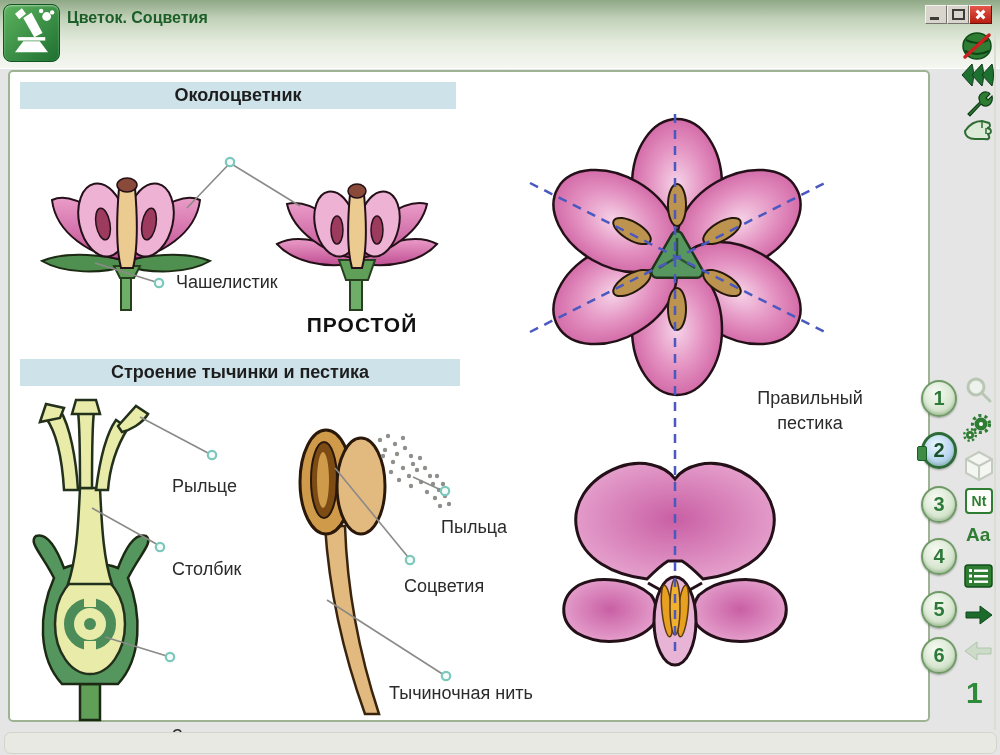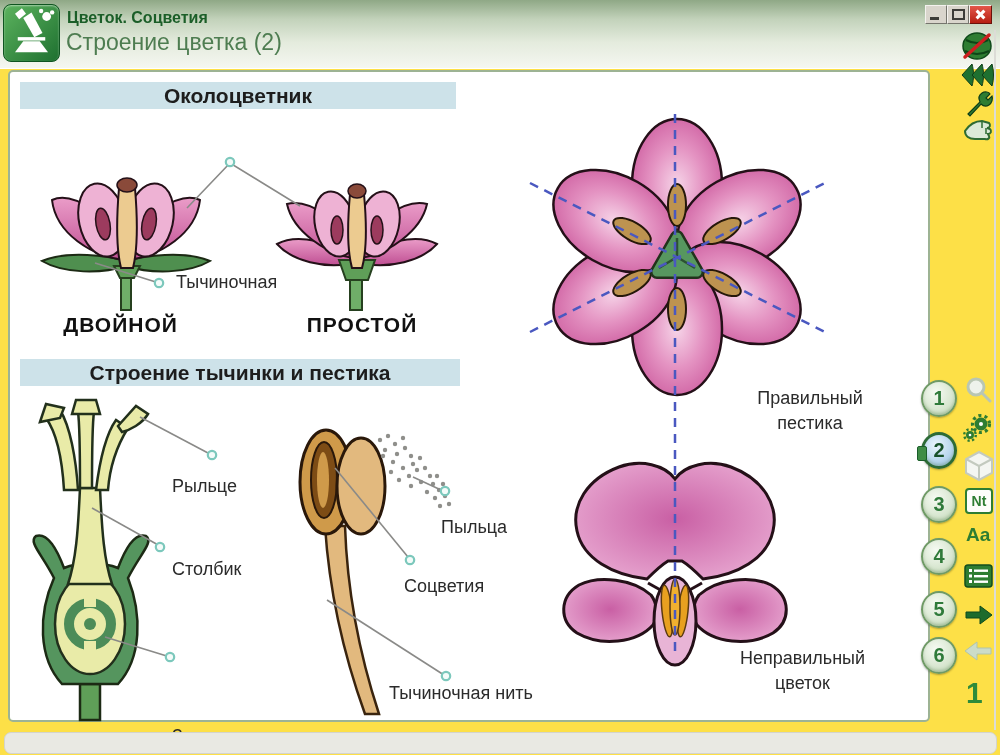--- a/index.html
+++ b/index.html
@@ -1,16 +1,16 @@
 <!DOCTYPE html>
 <html><head>
 <meta charset="utf-8">
 <style>
   html,body{margin:0;padding:0;background:#fff;}
-  #screen{position:relative;width:1000px;height:755px;background:#fde047;overflow:hidden;
+  #screen{position:relative;width:1000px;height:755px;background:#e5e5e5;overflow:hidden;
           font-family:"Liberation Sans",sans-serif;}
 
   
   .titlebar{position:absolute;left:0;top:0;width:1000px;height:68px;
     background:linear-gradient(180deg,#8fa886 0%,#c2d2ba 28%,#e4ebdd 62%,#f5f7f1 100%);
     border-bottom:1px solid #fff;}
   .logo{position:absolute;left:3px;top:4px;width:55px;height:56px;border-radius:8px;
     background:linear-gradient(135deg,#5cb35e,#1e7030);border:1px solid #0f5520;
     box-shadow:inset 0 1px 2px rgba(255,255,255,.5);}
   .crumb{position:absolute;left:67px;top:9px;font-size:16px;font-weight:bold;color:#1b5e28;}
@@ -24,21 +24,21 @@
   .winbtn.close{width:21px;background:linear-gradient(180deg,#e4574a,#b61f12);
     border-right:1px solid #6a120a;border-bottom:1px solid #6a120a;}
   .xbar{position:absolute;left:9px;top:3px;width:3px;height:11px;background:#fff;}
   .xbar.a{transform:rotate(45deg);} .xbar.b{transform:rotate(-45deg);}
 
   
   .panel{position:absolute;left:8px;top:70px;width:918px;height:648px;background:#fff;
     border:2px solid #9db394;border-radius:5px;}
 
   .band{position:absolute;height:27px;background:#cde2e9;text-align:center;
-    font-size:21px;font-weight:bold;color:#1d1d1d;line-height:27px;}
+    font-size:18px;font-weight:bold;color:#1d1d1d;line-height:27px;}
 
   .lbl{position:absolute;font-size:18px;color:#2b2b2b;}
   .lbl.big{font-size:21px;font-weight:bold;color:#111;letter-spacing:1px;text-align:center;}
   .lbl.ctr{text-align:center;line-height:25px;}
 
   .fig{position:absolute;}
   svg{display:block;}
 
   
   .overlay{position:absolute;left:8px;top:70px;width:922px;height:652px;pointer-events:none;}
@@ -75,21 +75,20 @@
         <path d="M8,34 L32,34 L26,26 L14,26 Z" fill="#fff"></path>
         <rect x="10" y="23" width="20" height="2.5" fill="#fff"></rect>
         <path d="M14,9 L20,5 L28,20 L22,23 Z" fill="#fff"></path>
         <path d="M11,10 L16,6 L13,2 L8,6 Z" fill="#fff"></path>
         <circle cx="31" cy="8" r="3.2" fill="#fff"></circle>
         <circle cx="35" cy="5" r="1.6" fill="#fff"></circle>
         <circle cx="27" cy="4" r="1.6" fill="#fff"></circle>
       </svg>
     </div>
     <div class="crumb">Цветок. Соцветия</div>
-    <div class="pagetitle">Строение цветка (2)</div>
 
     <div class="winbtn" style="left:925px;">
         <span class="mingl"></span>
       </div>
     <div class="winbtn" style="left:947px;">
         <span class="maxgl"></span>
       </div>
     <div class="winbtn close" style="left:969px;">
       <span class="xbar a"></span>
         <span class="xbar b"></span>
@@ -250,33 +249,31 @@
       <path d="M154,160 C172,144 206,140 226,150 C246,162 246,186 228,198 C204,212 168,208 152,190 C146,180 148,168 154,160 Z" fill="url(#ipg)" stroke="#241018" stroke-width="3"></path>
       <path d="M103,148 L119,157" stroke="#241018" stroke-width="3" fill="none"></path>
       <path d="M157,148 L141,157" stroke="#241018" stroke-width="3" fill="none"></path>
       <ellipse cx="130" cy="186" rx="21" ry="44" fill="#e8b4d6" stroke="#241018" stroke-width="3"></ellipse>
       <ellipse cx="122" cy="176" rx="5" ry="26" transform="rotate(-6 122 176)" fill="#e8a020" stroke="#5a3a10" stroke-width="1.5"></ellipse>
       <ellipse cx="138" cy="176" rx="5" ry="26" transform="rotate(6 138 176)" fill="#e8a020" stroke="#5a3a10" stroke-width="1.5"></ellipse>
       <ellipse cx="130" cy="172" rx="5" ry="28" fill="#f0b030" stroke="#5a3a10" stroke-width="1.5"></ellipse>
     </svg>
   </div>
 
-  <div class="lbl" style="left:176px;top:272px;">Тычиночная</div>
-  <div class="lbl big" style="left:48px;top:313px;width:145px;">ДВОЙНОЙ</div>
+  <div class="lbl" style="left:176px;top:272px;">Чашелистик</div>
   <div class="lbl big" style="left:286px;top:313px;width:152px;">ПРОСТОЙ</div>
 
   <div class="lbl" style="left:172px;top:476px;">Рыльце</div>
   <div class="lbl" style="left:172px;top:559px;">Столбик</div>
   <div class="lbl" style="left:172px;top:698px;margin-top:28px;">Завязь</div>
   <div class="lbl" style="left:441px;top:517px;">Пыльца</div>
   <div class="lbl" style="left:404px;top:576px;">Соцветия</div>
   <div class="lbl" style="left:389px;top:683px;">Тычиночная нить</div>
 
   <div class="lbl ctr" style="left:726px;top:386px;width:168px;">Правильный пестика</div>
-  <div class="lbl ctr" style="left:710px;top:646px;width:185px;">Неправильный цветок</div>
 
   <svg class="overlay" viewBox="0 0 922 652">
     <g stroke="#4a58c0" stroke-width="2.5" stroke-dasharray="9 7" fill="none">
       <line x1="667" y1="44" x2="667" y2="588"></line>
       <line x1="522" y1="113" x2="817" y2="262"></line>
       <line x1="522" y1="262" x2="817" y2="113"></line>
     </g>
     <g stroke="#8a8a88" stroke-width="1.6" fill="none">
       <polyline points="179,138 222,93 292,136"></polyline>
       <line x1="87" y1="193" x2="151" y2="213"></line>

